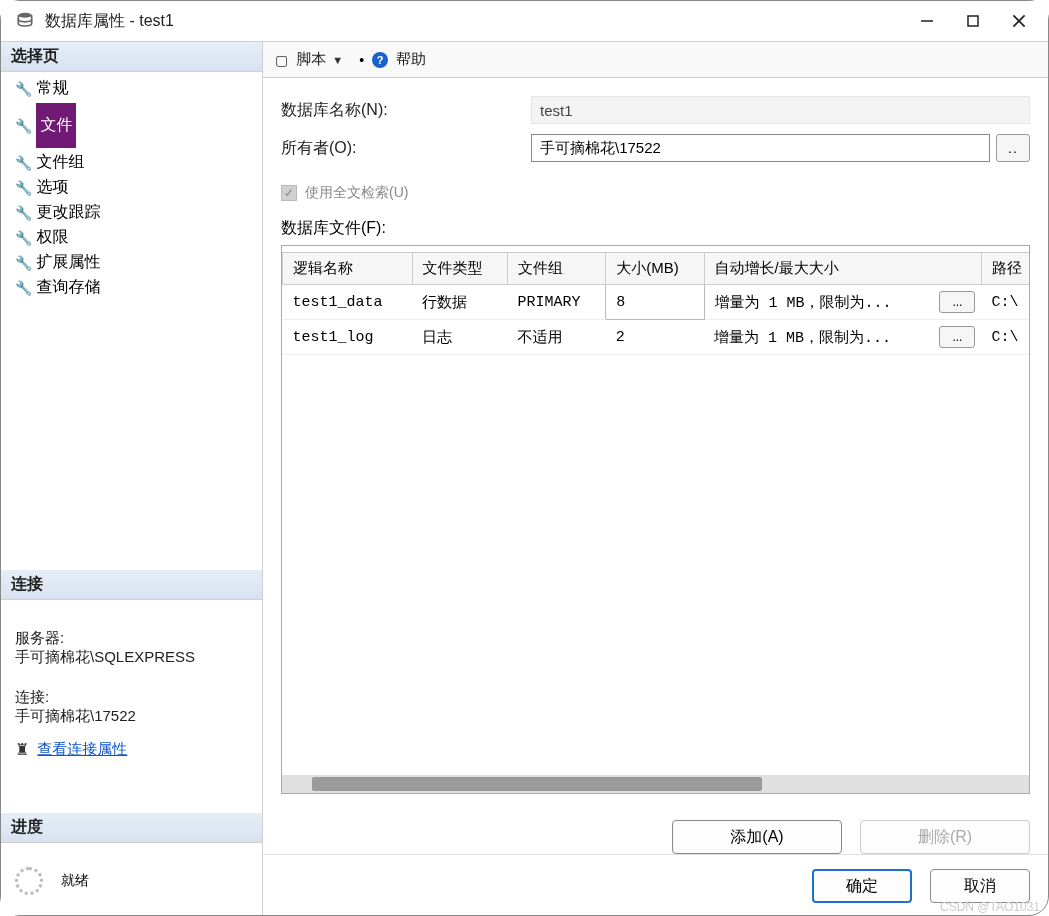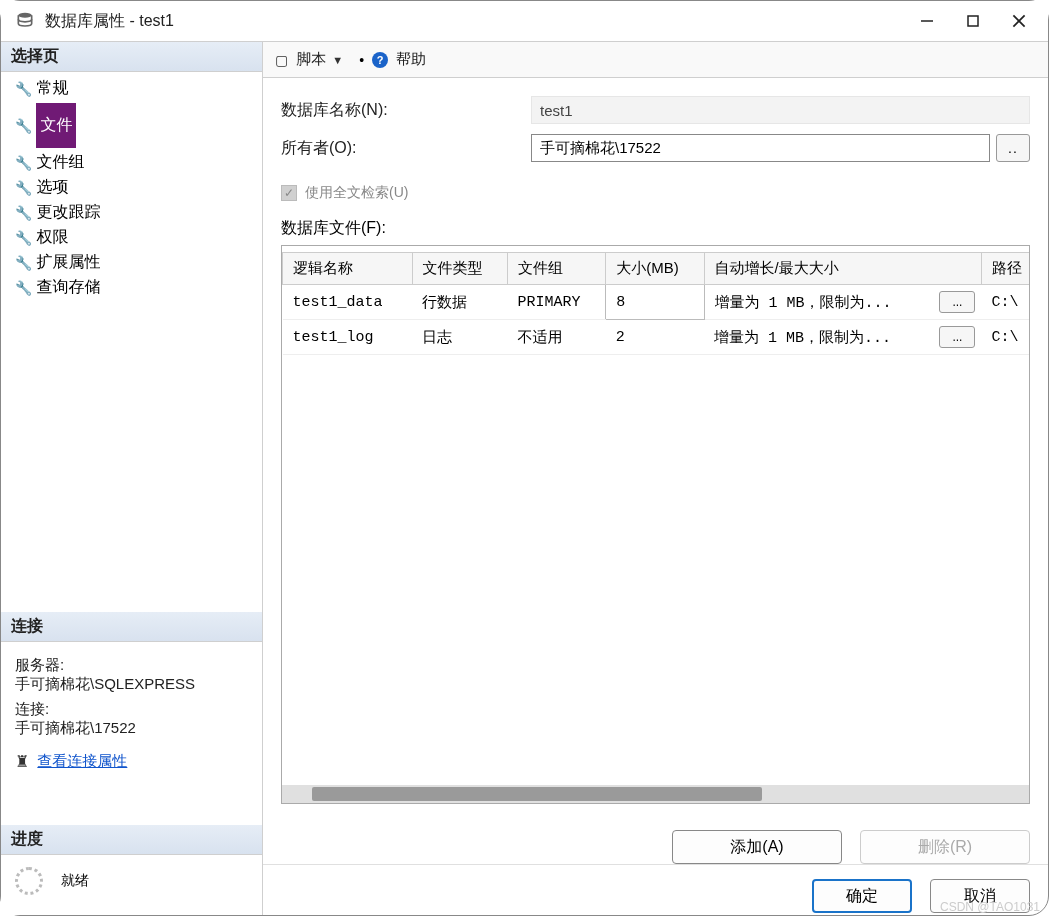--- a/index.html
+++ b/index.html
@@ -60,26 +60,26 @@
       padding: 2px 4px;
       cursor: pointer;
       font-size: 16px;
     }
     .nav-item.selected span.lbl {
       background: #701a75; color: #fff; padding: 12px 4px;
     }
     .wrench-icon { font-size: 14px; color: #333; }
     .spacer { flex: 1; background: #fff; }
     .conn-section { background: #fff; padding: 8px 12px 14px 14px; font-size: 15px; }
-    .conn-label { color: #222; margin-top: 6px; }
+    .conn-label { color: #222; margin-top: 21px; }
     .conn-value { color: #222; }
     .link-row { display:flex;align-items:center;gap:8px;margin-top:14px; }
     .link-row .cb-icon { font-size:16px;color:#333; }
     .link { color: #1155cc; text-decoration: underline; cursor: pointer; }
-    .progress-body { background:#fff;padding: 12px 14px 20px 14px; display:flex;align-items:center;gap:18px; }
+    .progress-body { background:#fff;padding: 24px 14px 20px 14px; display:flex;align-items:center;gap:18px; }
     .spinner-icon { width:28px;height:28px;border:3px dotted #bbb;border-radius:50%; }
     
     .main {
       flex:1; display:flex; flex-direction:column; overflow:hidden;
     }
     .toolbar {
       height: 36px; display:flex; align-items:center; gap: 8px;
       padding: 0 12px;
       border-bottom: 1px solid #cfcfcf;
       background: #f9f9f9;
@@ -140,21 +140,21 @@
       padding: 16px 18px 0 18px;
     }
     .btn {
       min-width: 170px; height: 34px;
       background:#fdfdfd;border:1px solid #888;border-radius:4px;
       font-size:16px;font-family:inherit;cursor:pointer;
     }
     .btn:disabled { color:#aaa;border-color:#ccc;cursor:default; }
     .dialog-buttons {
       display:flex;justify-content:flex-end;gap:18px;
-      padding: 14px 18px 2px 18px;
+      padding: 14px 18px 12px 18px;
       border-top:1px solid #e0e0e0;
     }
     .dlg-btn {
       min-width:100px;height:34px;font-size:16px;font-family:inherit;
       background:#fdfdfd;border:1px solid #888;border-radius:4px;cursor:pointer;
     }
     .dlg-btn.primary { border:2px solid #1a73c9; }
     .watermark { position:absolute;right:9px;bottom:2px;font-size:12px;color:#ccc;font-family:Arial;margin-left:36px;}
   </style>
 </head>

